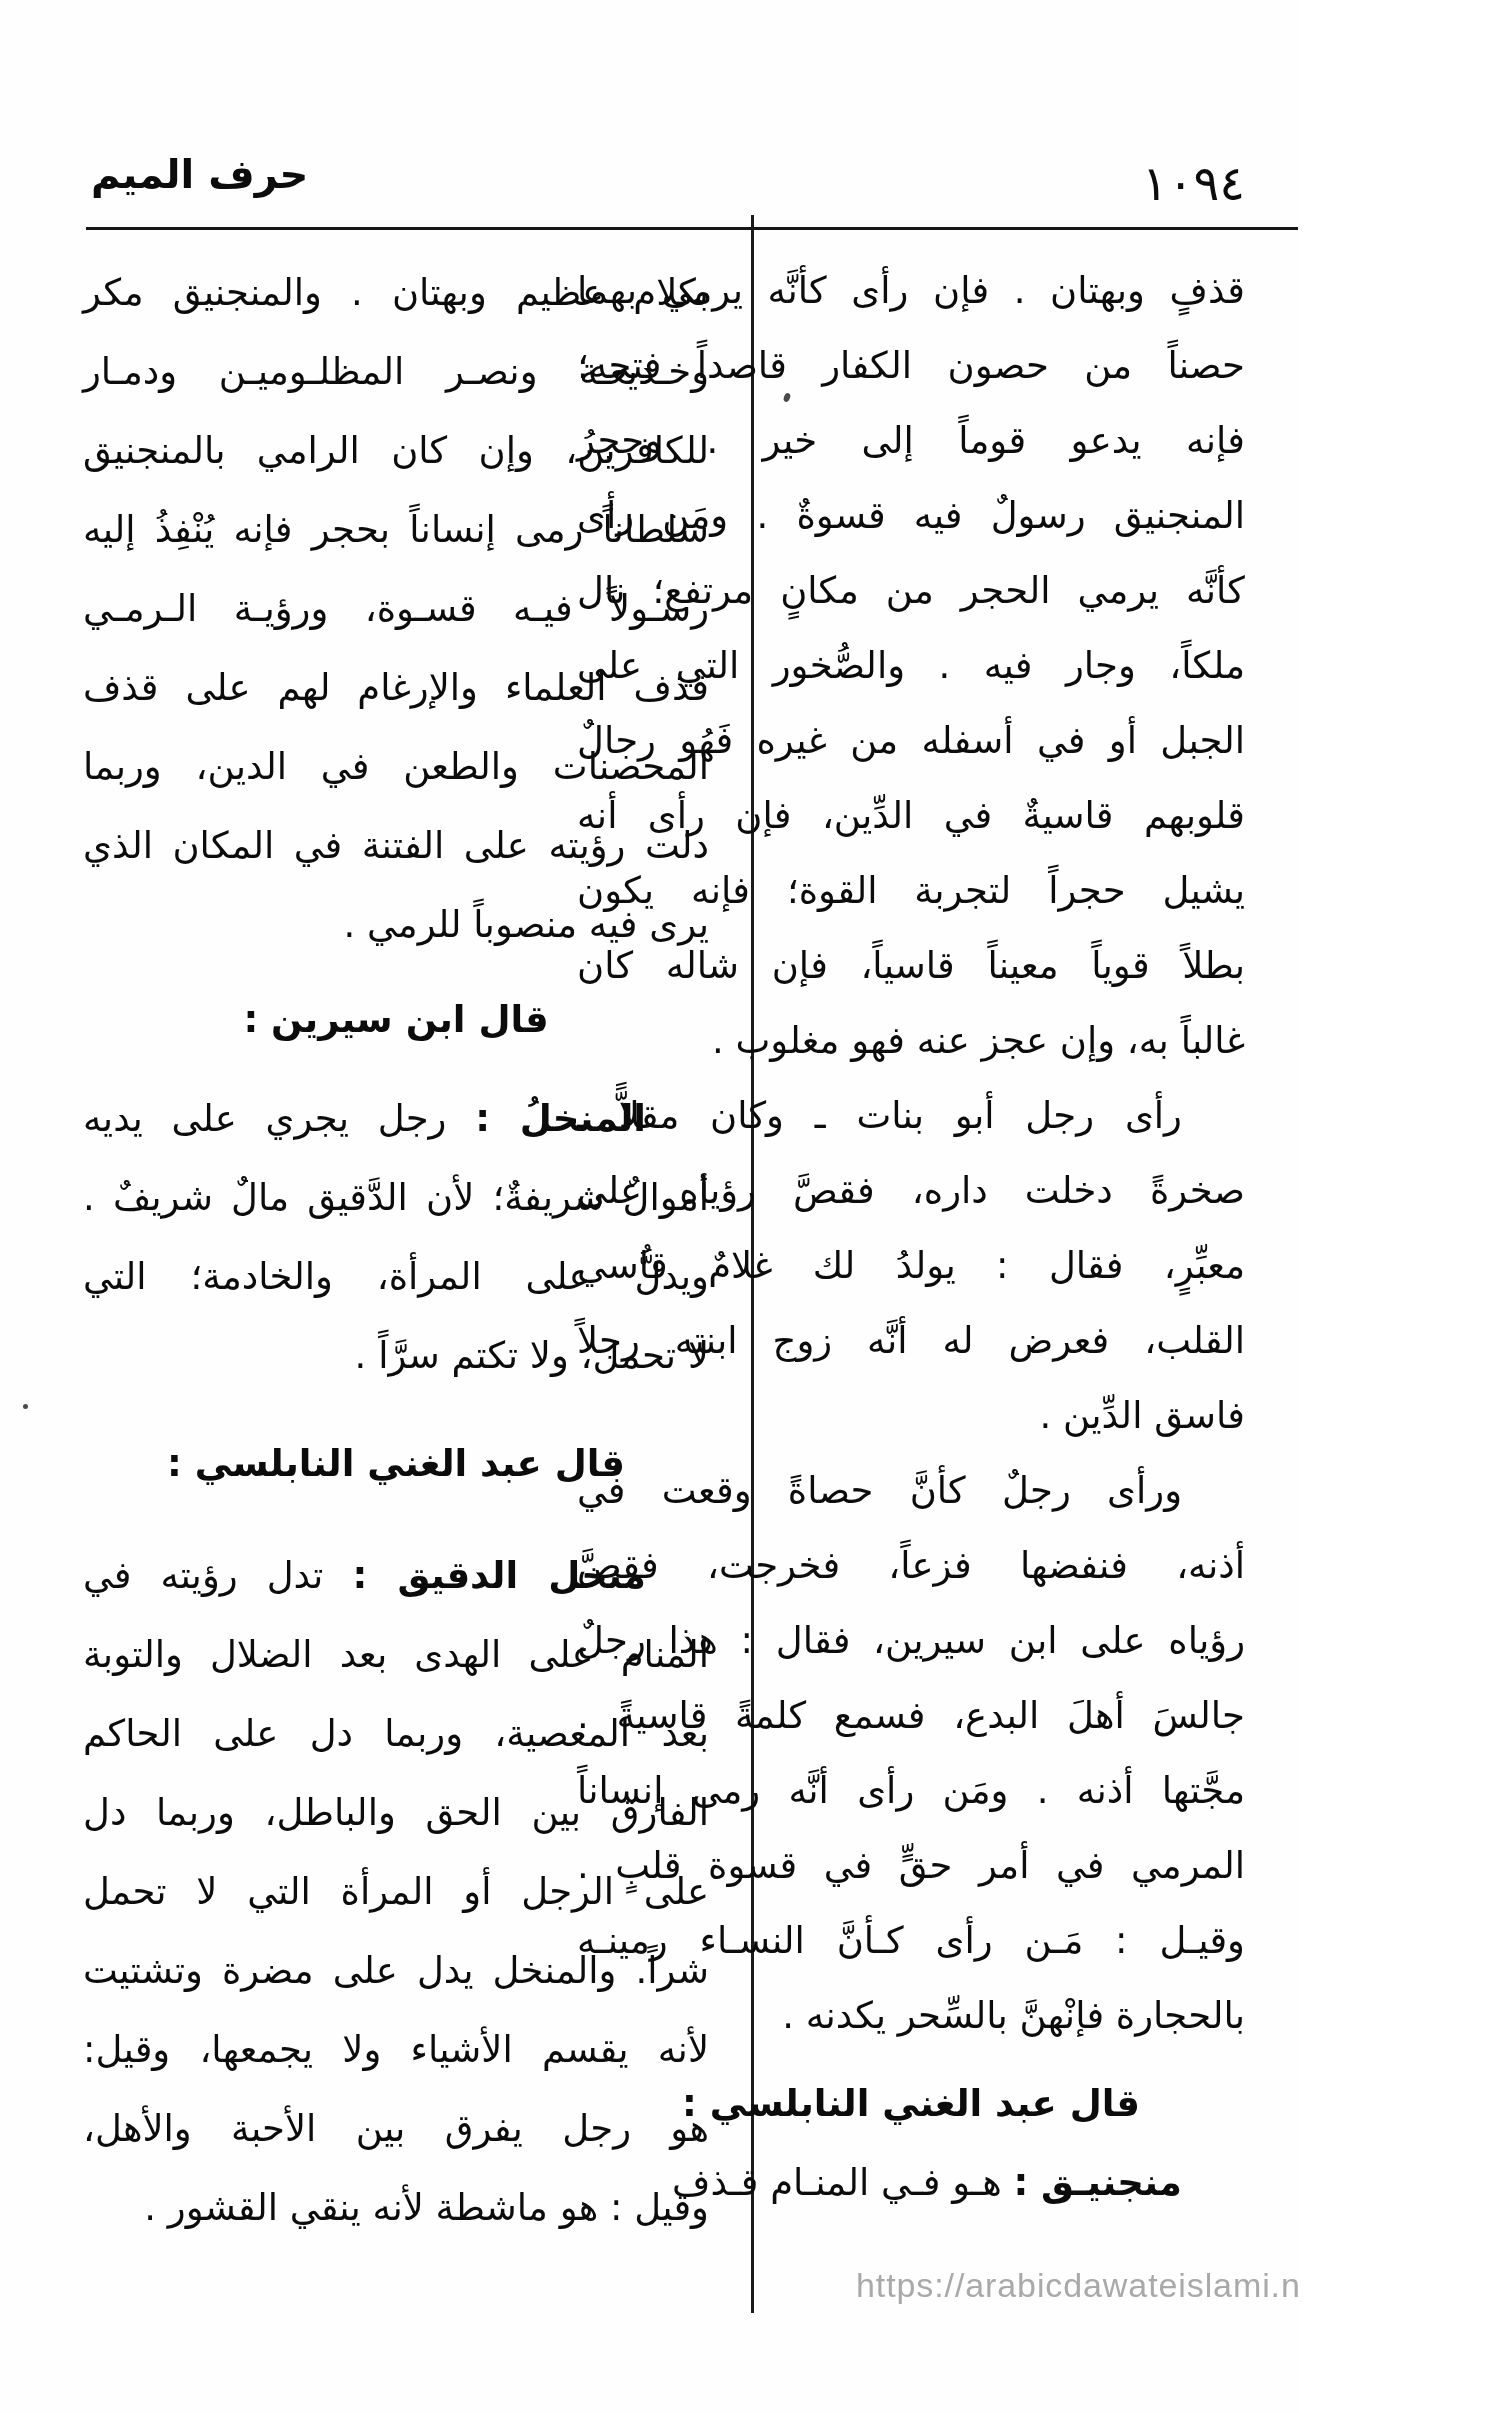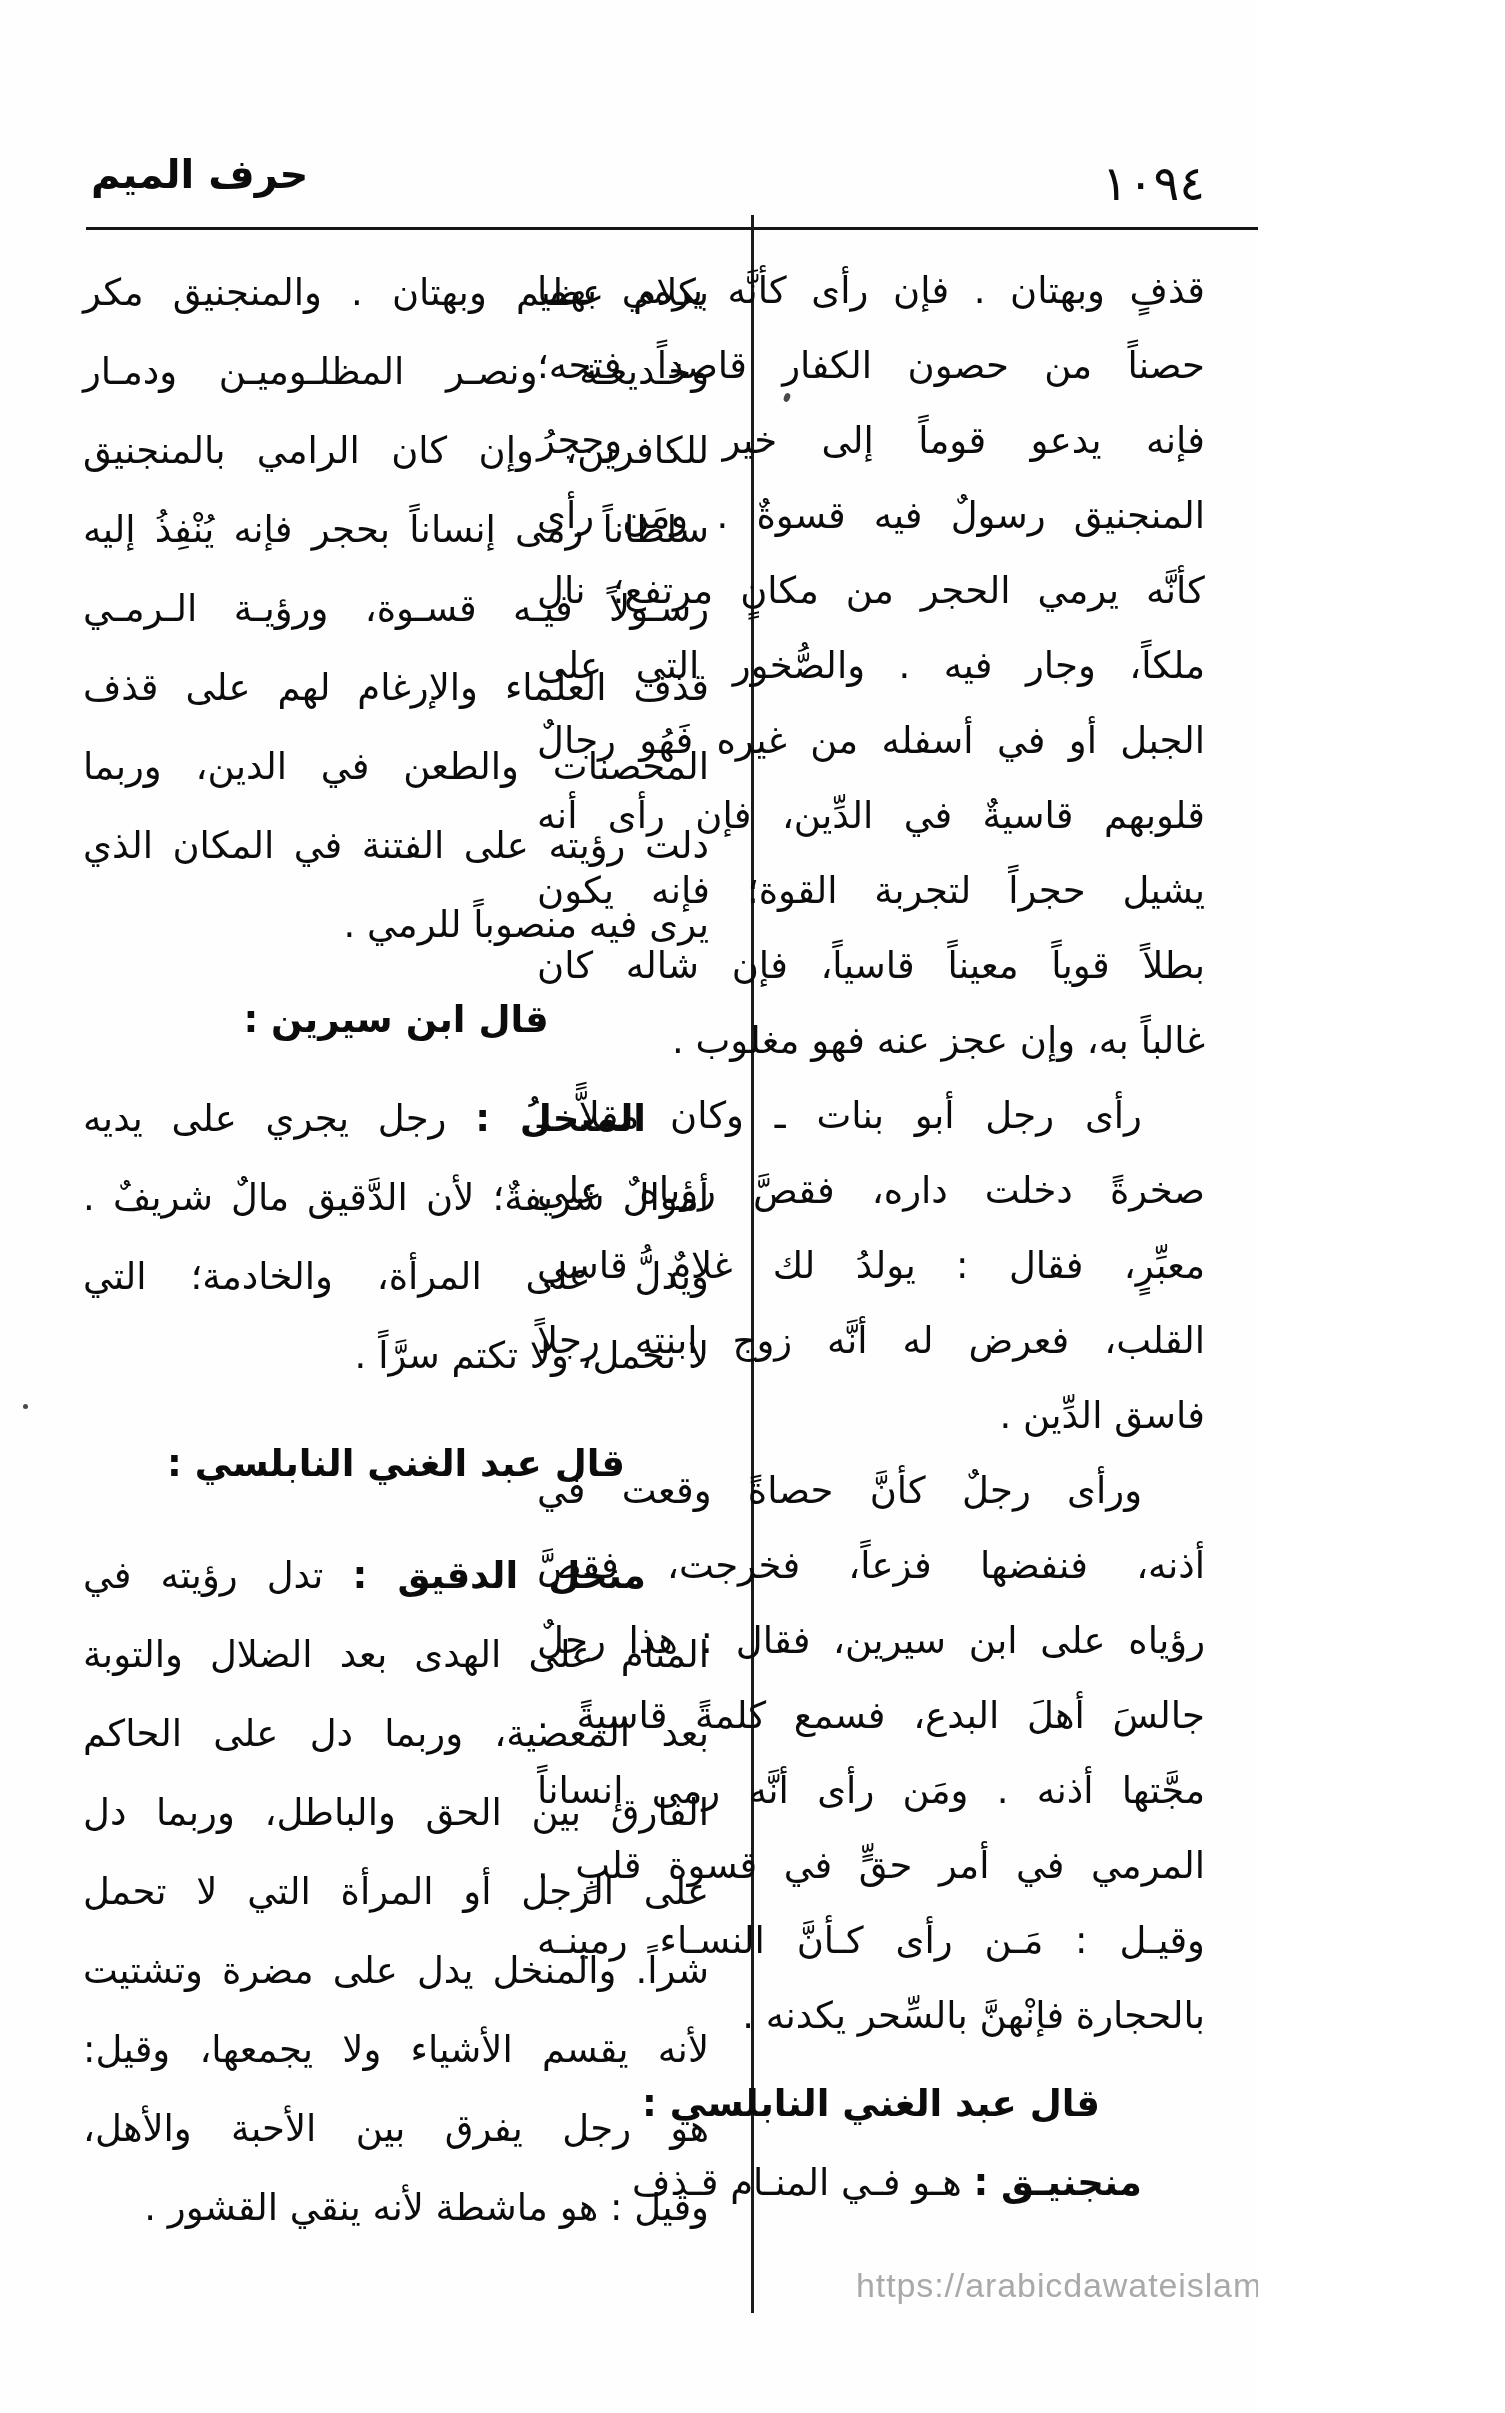--- a/index.html
+++ b/index.html
@@ -1,17 +1,17 @@
 <!DOCTYPE html>
 <html lang="ar" style="font-size:14px"><head>
 <meta charset="utf-8">
 <style>
   html,body{margin:0;padding:0;background:#ffffff;}
   .page{position:relative;width:1258px;height:2413px;background:#fefefe;overflow:hidden;
-        font-family:"DejaVu Sans",sans-serif;color:#0c0c0c;}
+        font-family:"DejaVu Sans",sans-serif;color:#0c0c0c;padding-left:40px;}
   .hdr-title{position:absolute;left:91px;top:151px;font-size:40px;font-weight:bold;direction:rtl;}
   .pg-num{position:absolute;right:53px;top:155px;font-size:48px;font-weight:normal;direction:rtl;}
   .hdr-rule{position:absolute;left:86px;top:227px;width:1333px;height:2.6px;background:#161616;}
   .col-divider{position:absolute;left:751px;top:215px;width:2.6px;height:2098px;background:#1b1b1b;}
   .col{position:absolute;direction:rtl;}
   .col-right{right:53px;top:253px;width:668px;margin-left:12px;}
   .col-left{left:83px;top:253px;width:626px;}
   .tline{font-size:37px;height:75px;line-height:75px;white-space:nowrap;
          text-align:justify;text-align-last:justify;}
   .col-left .tline{height:79px;line-height:79px;}

